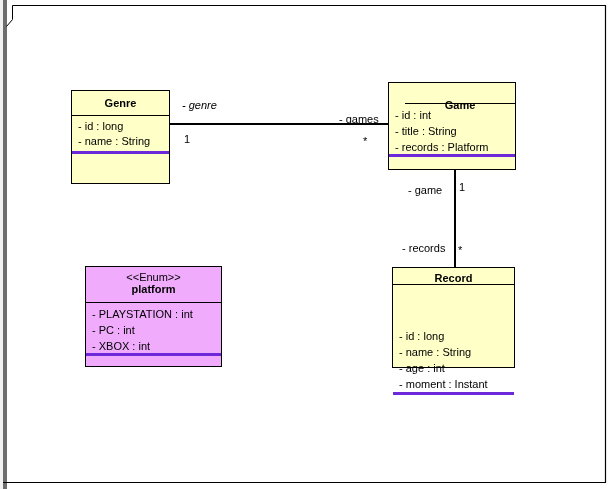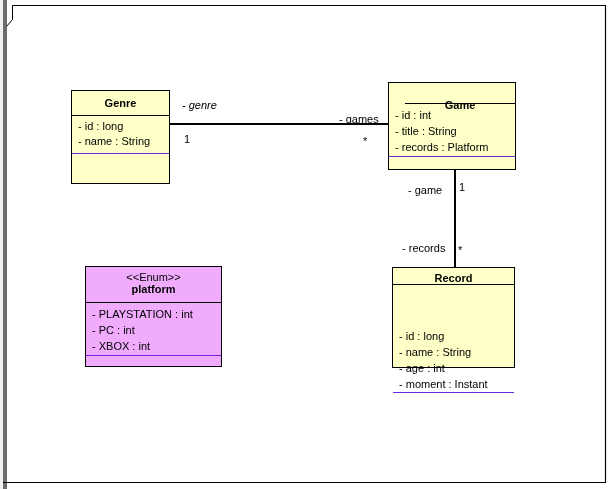--- a/index.html
+++ b/index.html
@@ -36,21 +36,21 @@
   }
   .uml-class.enum { background: #f0abfc; }
   .uml-title {
     border-bottom: 1px solid #000;
     text-align: center;
     font-weight: bold;
     box-sizing: border-box;
   }
   .uml-stereotype { font-weight: normal; }
   .uml-attrs {
-    border-bottom: 1px solid #6d28d9;
+    border-bottom: 3px solid #6d28d9;
     box-sizing: border-box;
     padding: 3px 4px 0 6px;
   }
   .uml-attrs .attr { line-height: 16px; white-space: nowrap; }
   .uml-empty { flex: 1 1 auto; }
 
   
   .assoc-line { position: absolute; background: #000; }
   .assoc-label {
     position: absolute;

